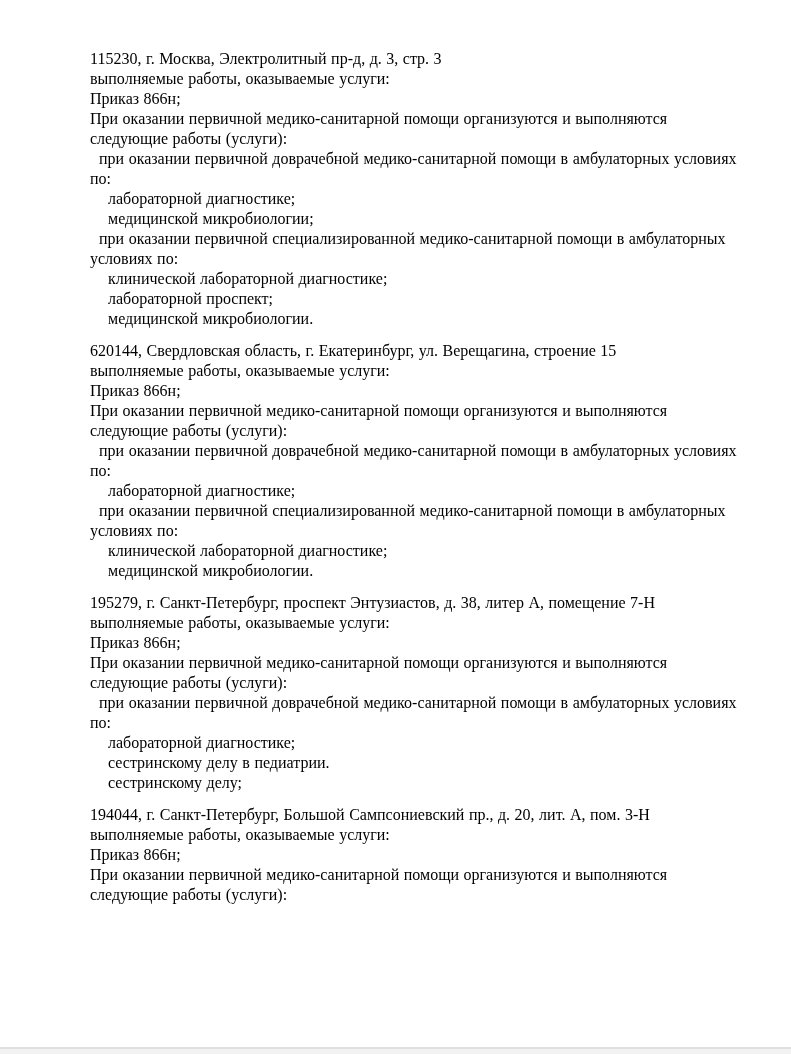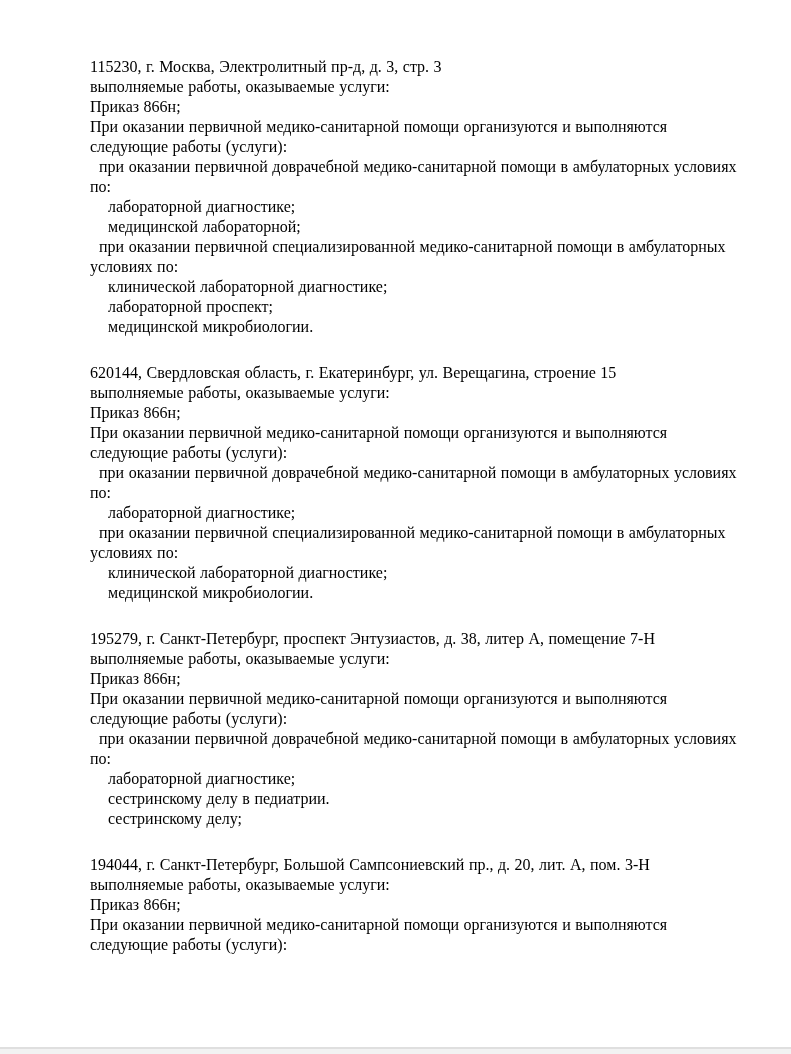--- a/index.html
+++ b/index.html
@@ -13,25 +13,25 @@
     width: 791px;
     height: 1054px;
     overflow: hidden;
     font-family: "Liberation Serif", "DejaVu Serif", serif;
     font-size: 16px;
     color: #000000;
   }
   main.doc {
     position: absolute;
     left: 90px;
-    top: 57px;
+    top: 49px;
     width: 650px;
   }
   section.addr-block { margin: 0; }
-  section.addr-block + section.addr-block { margin-top: 26px; }
+  section.addr-block + section.addr-block { margin-top: 12px; }
   p.ln {
     margin: 0;
     padding: 0;
     line-height: 20px;
     white-space: pre-wrap;   
     word-spacing: 0.5px;
   }
   .hscrollbar-track {
     position: absolute;
     left: 0;
@@ -47,21 +47,21 @@
 
 <main class="doc">
 
   <section class="addr-block">
     <p class="ln">115230, г. Москва, Электролитный пр-д, д. 3, стр. 3</p>
     <p class="ln">выполняемые работы, оказываемые услуги:</p>
     <p class="ln">Приказ 866н;</p>
     <p class="ln">При оказании первичной медико-санитарной помощи организуются и выполняются следующие работы (услуги):</p>
     <p class="ln">  при оказании первичной доврачебной медико-санитарной помощи в амбулаторных условиях по:</p>
     <p class="ln">    лабораторной диагностике;</p>
-    <p class="ln">    медицинской лабораторной;</p>
+    <p class="ln">    медицинской микробиологии;</p>
     <p class="ln">  при оказании первичной специализированной медико-санитарной помощи в амбулаторных условиях по:</p>
     <p class="ln">    клинической лабораторной диагностике;</p>
     <p class="ln">    лабораторной проспект;</p>
     <p class="ln">    медицинской микробиологии.</p>
   </section>
 
   <section class="addr-block">
     <p class="ln">620144, Свердловская область, г. Екатеринбург, ул. Верещагина, строение 15</p>
     <p class="ln">выполняемые работы, оказываемые услуги:</p>
     <p class="ln">Приказ 866н;</p>

